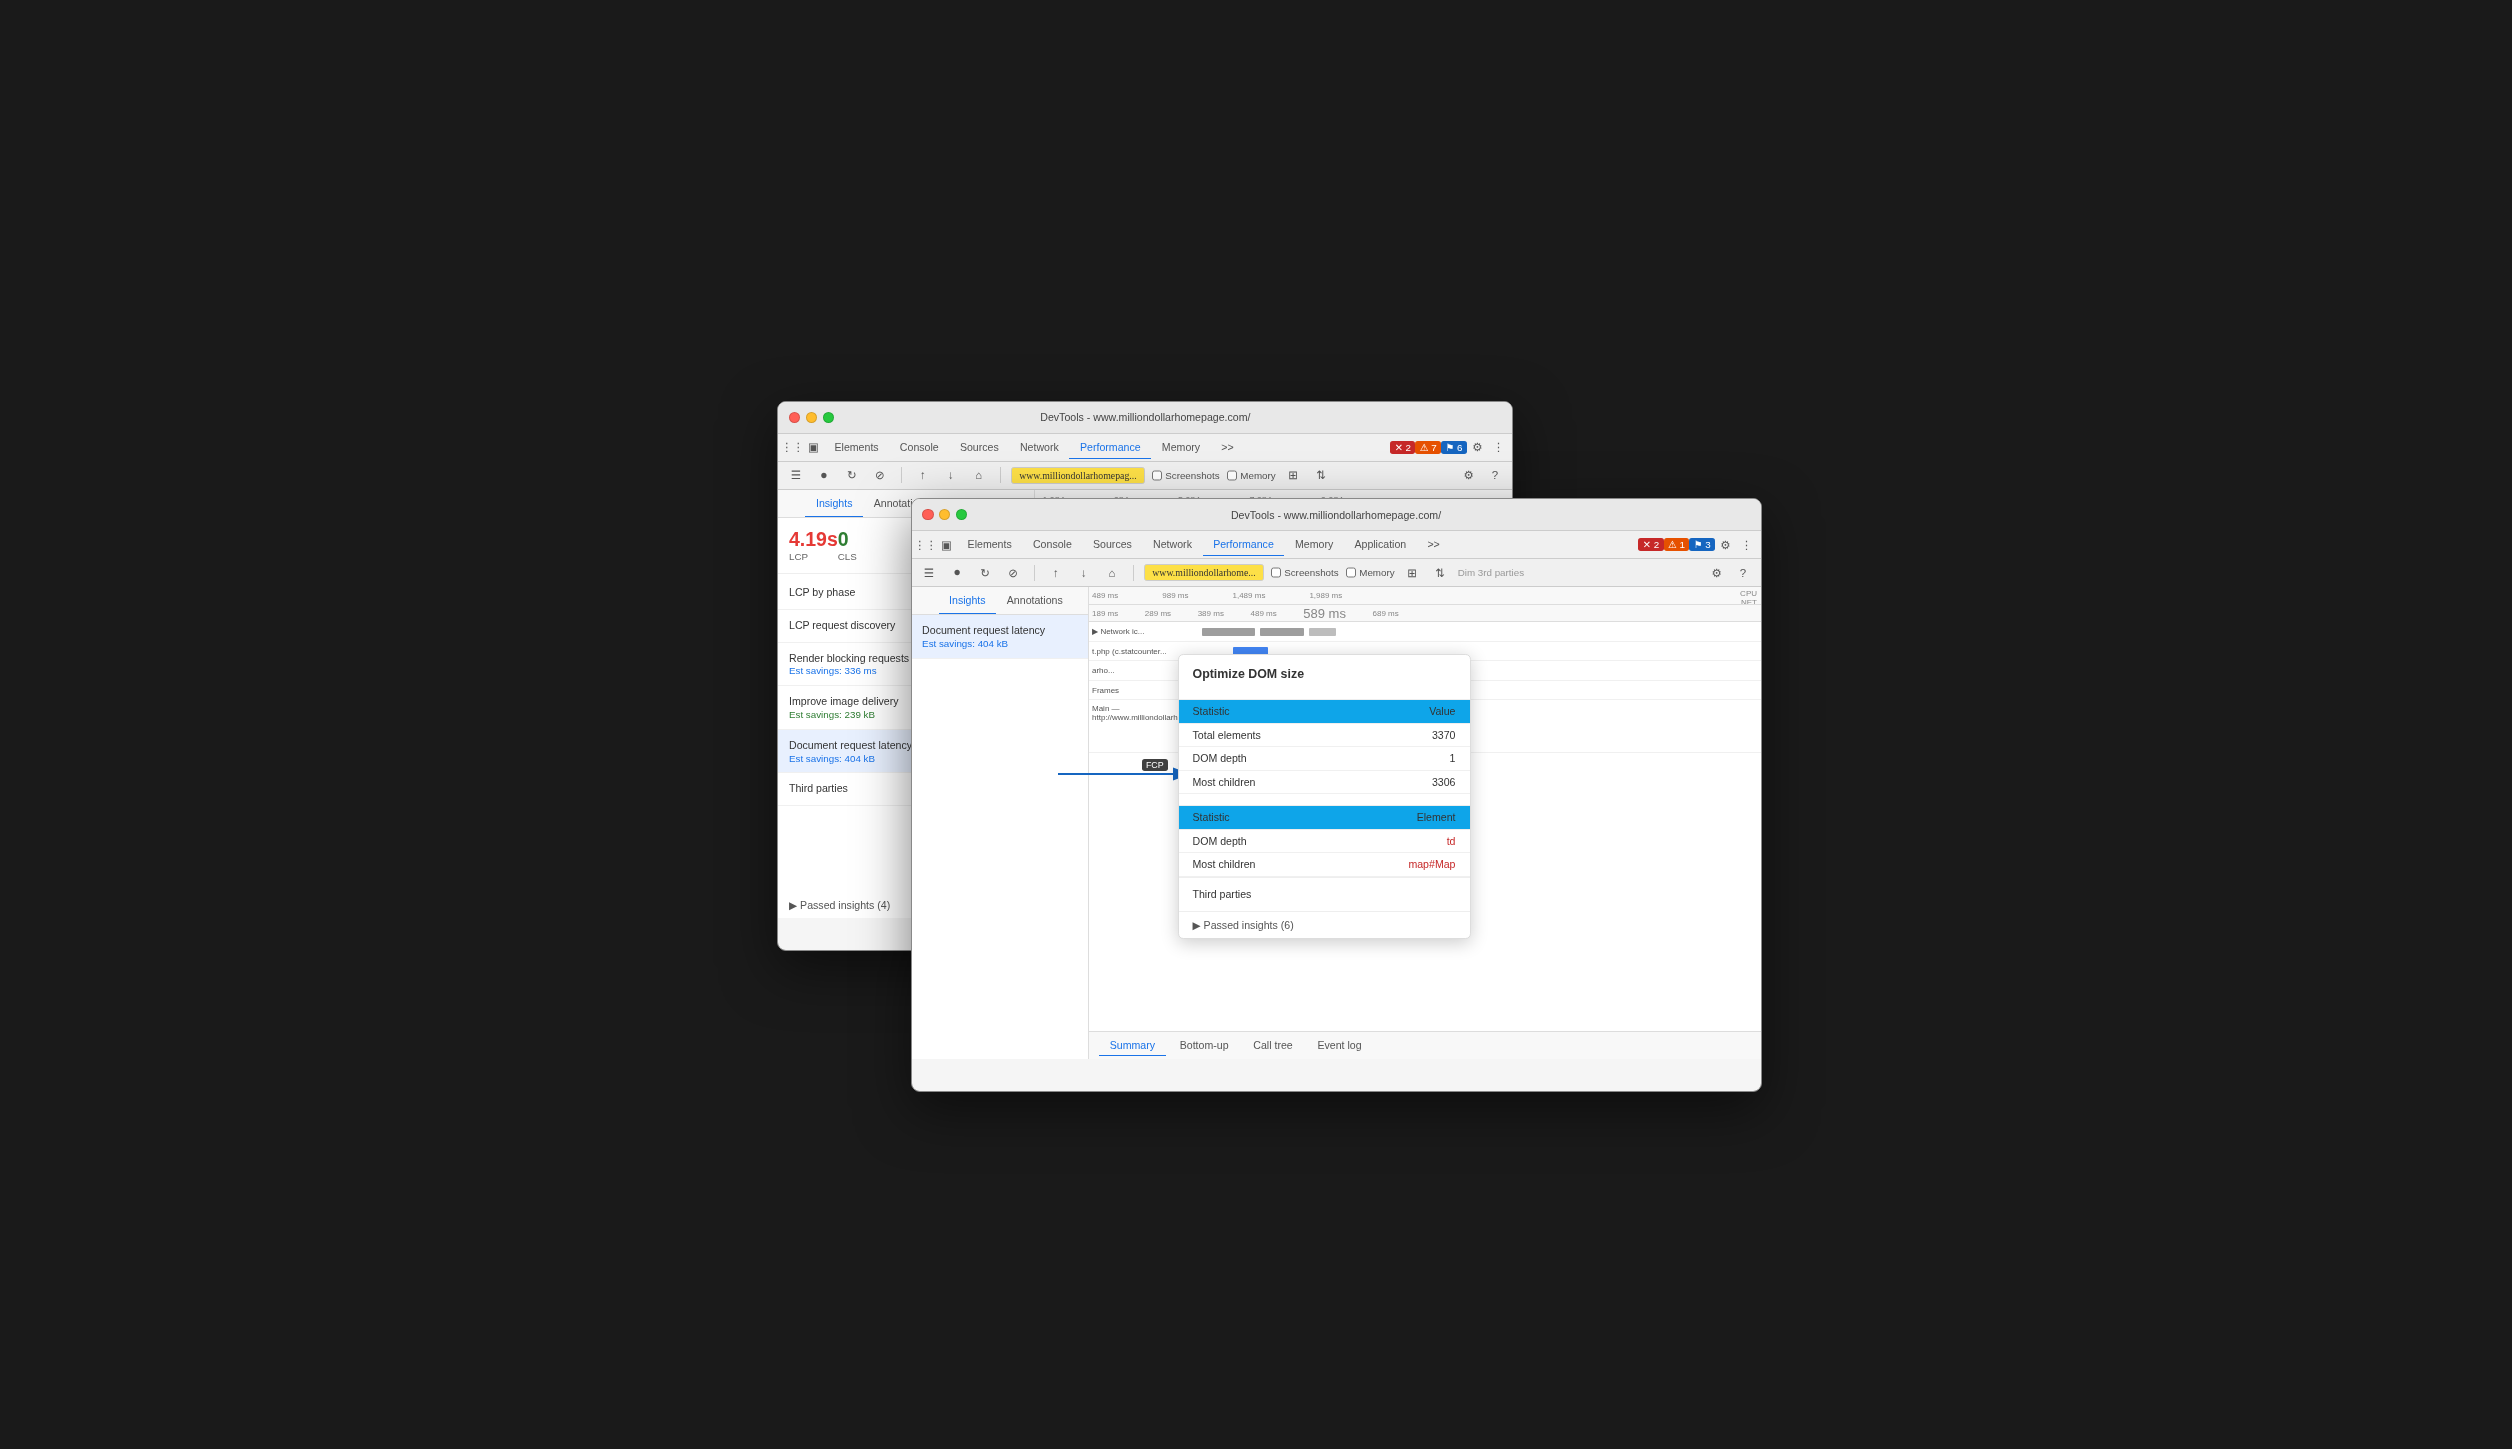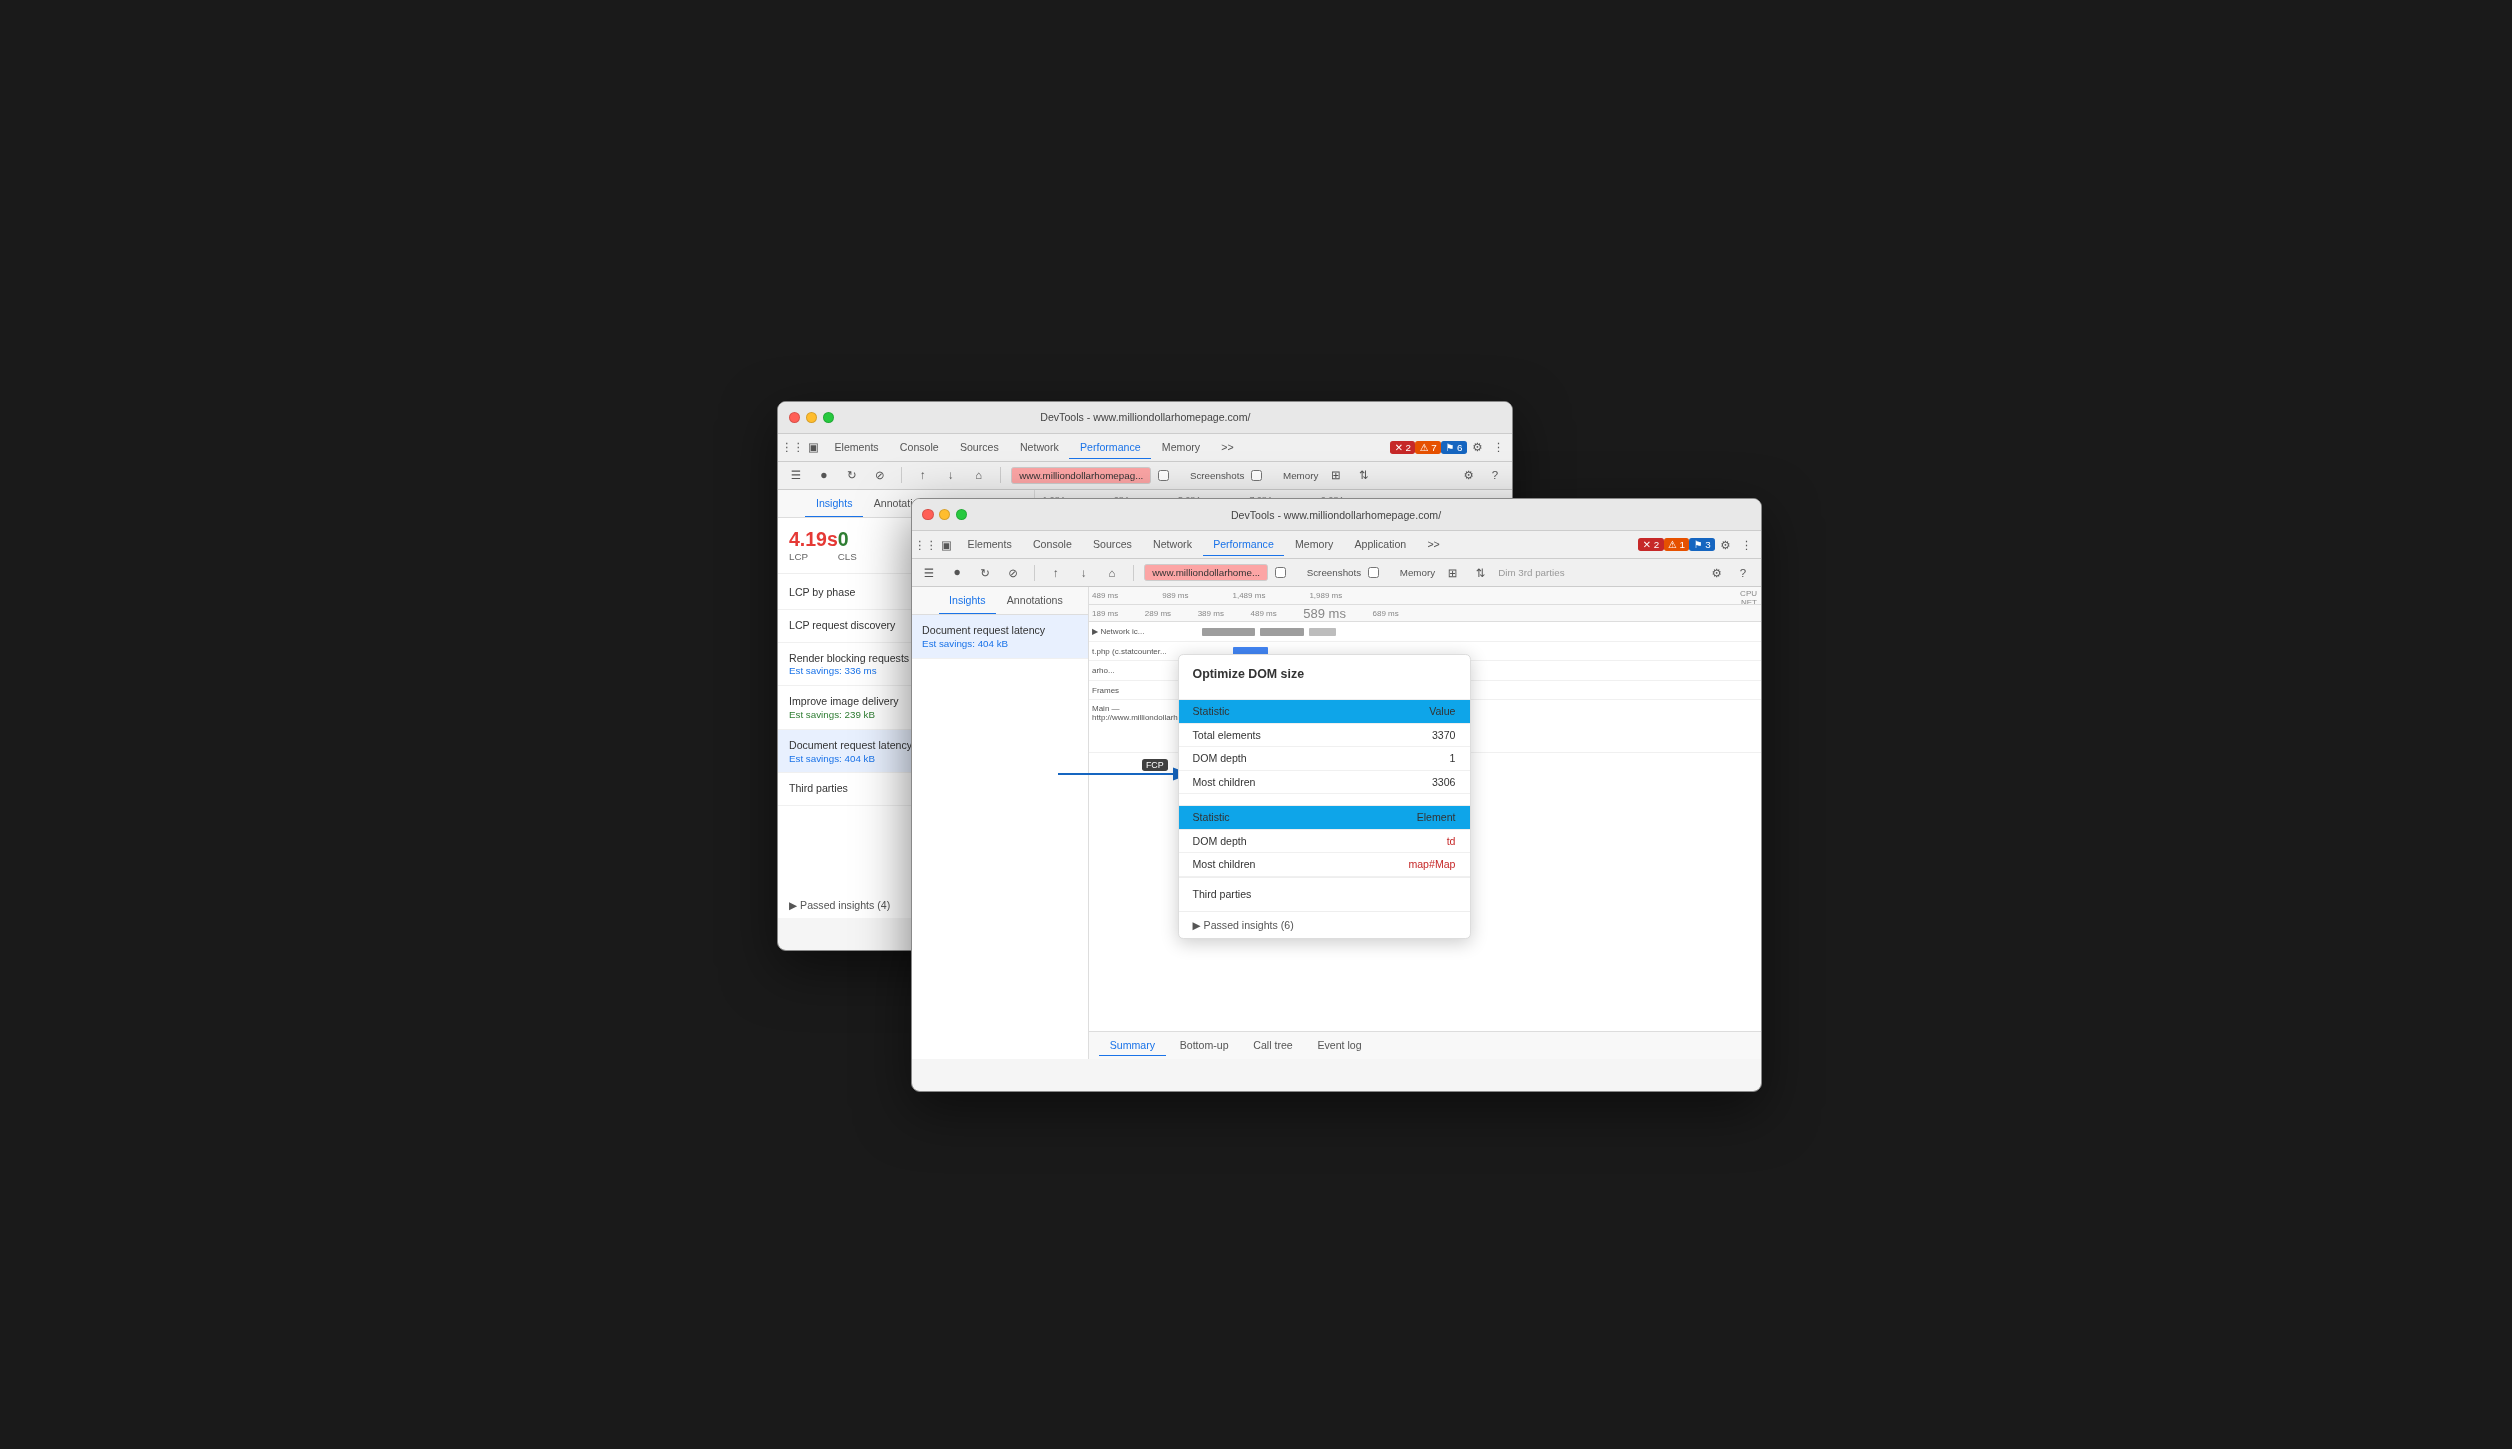--- a/index.html
+++ b/index.html
@@ -130,36 +130,37 @@
       display: flex;
       align-items: center;
       padding: 0 7px;
       height: 28px;
       gap: 7px;
       font-size: 10.6px;
       color: #555;
     }
 
     .url-badge {
-      background: #fca5a5;
+      background: #fde047;
       border: 0.9px solid #ccc;
       border-radius: 2.7px;
       padding: 1.8px 7px;
       font-size: 9.8px;
       color: #333;
       max-width: 142px;
       overflow: hidden;
       text-overflow: ellipsis;
       white-space: nowrap;
+      font-family: Liberation Serif, serif;
     }
 
     .checkbox-row {
       display: flex;
       align-items: center;
-      gap: 21px;
+      gap: 3px;
       font-size: 9.8px;
       color: #555;
     }
 
     
     .main-content {
       display: flex;
       height: calc(100% - 119px);
       background: white;
     }

